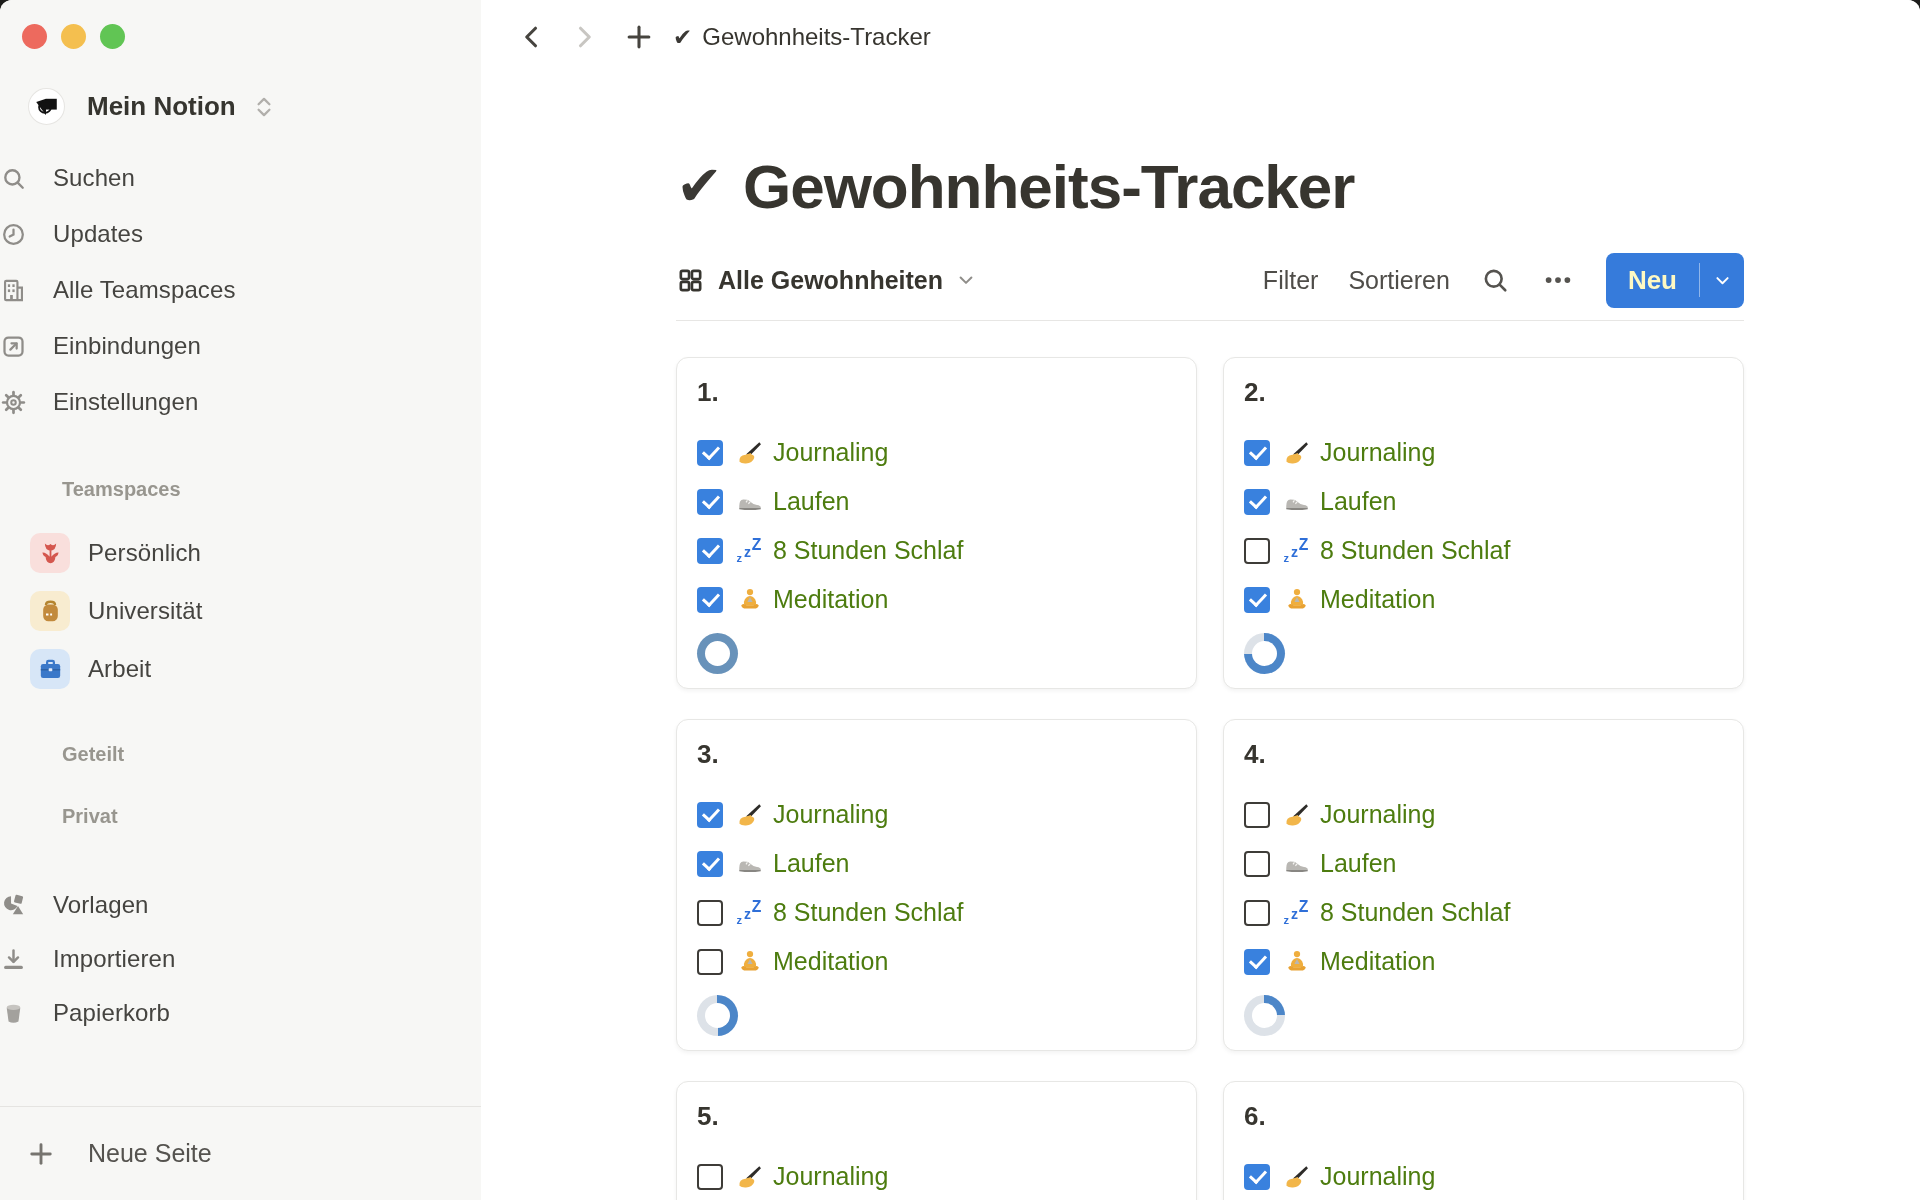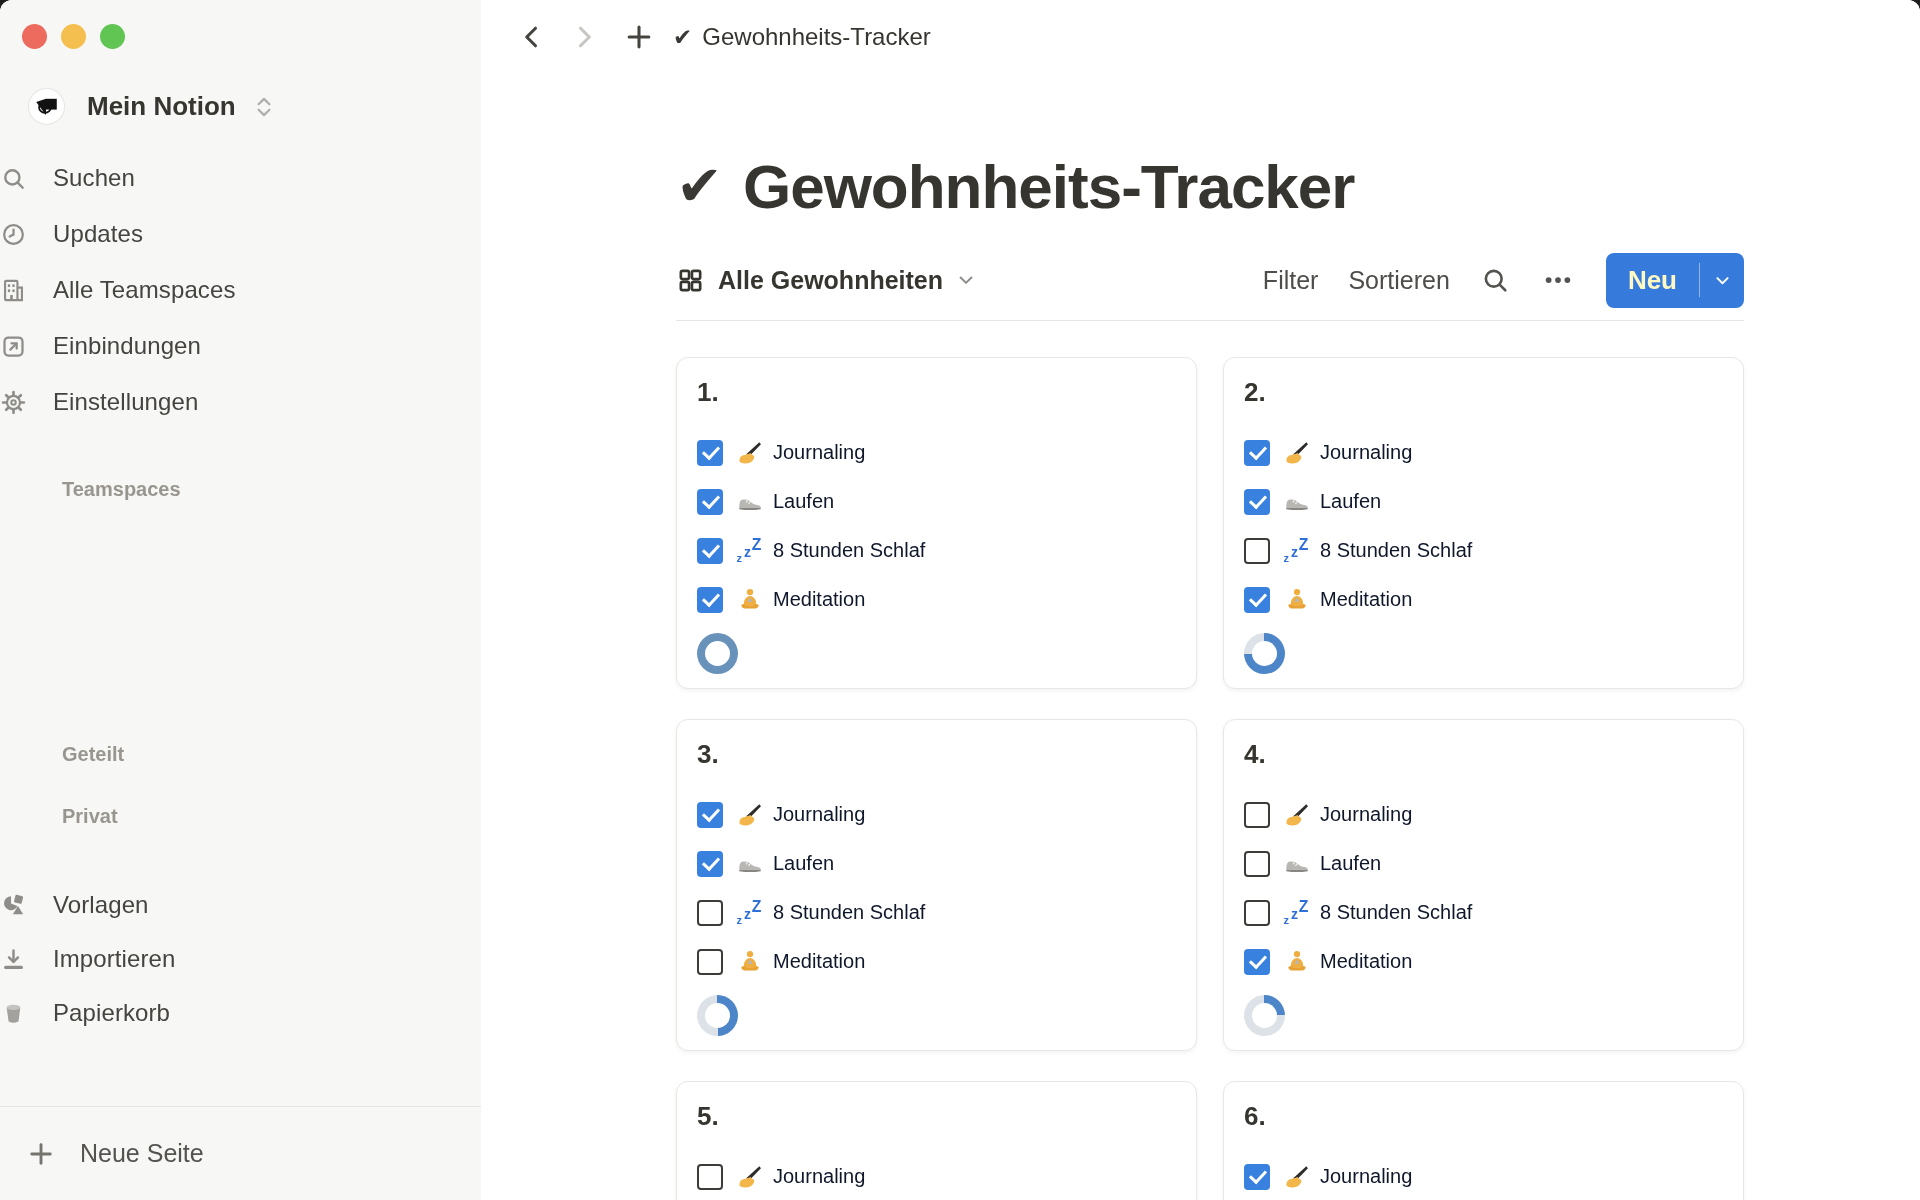--- a/index.html
+++ b/index.html
@@ -25,21 +25,21 @@
 
   .section-label { position:absolute; left:34px; font-size:20px; font-weight:700; color:#98968f;margin-left:28px; }
   .team-block { position:absolute; top:524px; left:0; right:0; }
   .team-block .side-row { height:58px; padding-left:30px; gap:18px; }
   .team-icon { width:40px; height:40px; border-radius:10px; display:flex; align-items:center; justify-content:center; flex:none; }
   .team-icon svg { width:27px; height:27px; }
 
   .tools-block { position:absolute; top:878px; left:0; right:0; }
   .tools-block .side-row { height:54px; }
 
-  .sidebar-footer { position:absolute; bottom:0; left:0; right:0; height:94px; border-top:1px solid #e5e4e1; display:flex; align-items:center; padding-left:26px; gap:24px; cursor:pointer; }
+  .sidebar-footer { position:absolute; bottom:0; left:0; right:0; height:94px; border-top:1px solid #e5e4e1; display:flex; align-items:center; padding-left:26px; gap:32px; cursor:pointer; }
   .sidebar-footer .lbl { font-size:25px; color:#55534f; }
   .sidebar-footer .icon30 { color:#76746f; }
 
   
   .main { position:absolute; left:481px; top:0; right:0; bottom:0; background:#fff; }
   .topbar { height:74px; display:flex; align-items:center; padding:0 28px 0 36px; }
   .tb-icon { width:30px; height:30px; color:#46443f; cursor:pointer; flex:none; }
   .tb-fwd { color:#c8c6c2; }
   .breadcrumb { display:flex; align-items:center; gap:10px; margin-left:18px; cursor:pointer; }
   .bc-check { font-size:23px; color:#3b3935; }
@@ -71,21 +71,21 @@
 
   .cards { margin-top:36px; display:grid; grid-template-columns:521px 521px; column-gap:26px; row-gap:30px; }
   .card { height:332px; background:#fff; border:1px solid #e7e7e5; border-radius:12px; box-shadow:0 2px 4px rgba(15,15,15,.05); padding:16px 20px 0 20px; overflow:hidden; }
   .card-number { font-size:26px; font-weight:700; color:#37352f; line-height:32px; margin-top:2px; cursor:pointer; }
   .rows { margin-top:20px; }
   .habit-row { height:49px; display:flex; align-items:center; }
   .cb { width:26px; height:26px; border:2.5px solid #3e3c38; border-radius:4px; background:#fff; margin-right:13px; flex:none; cursor:pointer; position:relative; }
   .cb.checked { border:none; background:var(--check,#3981de); }
   .cb.checked::after { content:""; position:absolute; left:8.5px; top:3.5px; width:7px; height:13px; border-right:3px solid #fff; border-bottom:3px solid #fff; transform:rotate(43deg); }
   .habit-emoji { width:28px; height:28px; margin-right:9px; flex:none; }
-  .habit-lbl { font-size:20px; color:#0f172a; }
+  .habit-lbl { font-size:25px; color:#4d7c0f; }
   .ring { margin-top:9px; width:41px; height:41px; border-radius:50%; position:relative; }
   .ring::after { content:""; position:absolute; inset:8px; background:#fff; border-radius:50%; }
 
   svg text { font-family:"Liberation Sans", sans-serif; }
 </style>
 </head>
 <body>
 
 <svg width="0" height="0" style="position:absolute">
   <symbol id="sym-search" viewBox="0 0 24 24">
@@ -301,20 +301,46 @@
       <div class="side-row">
         <svg class="icon27">
             <use href="#sym-gear"></use>
           </svg>
         <span class="lbl">Einstellungen</span>
       </div>
     </nav>
 
     <div class="section-label" style="top:478px">Teamspaces</div>
 
+    <div class="team-block">
+      <div class="side-row">
+        <span class="team-icon" style="background:#f9dfdc">
+            <svg class="icon27">
+              <use href="#sym-tulip"></use>
+            </svg>
+          </span>
+        <span class="lbl">Persönlich</span>
+      </div>
+      <div class="side-row">
+        <span class="team-icon" style="background:#f8ecd0">
+            <svg class="icon27">
+              <use href="#sym-backpack"></use>
+            </svg>
+          </span>
+        <span class="lbl">Universität</span>
+      </div>
+      <div class="side-row">
+        <span class="team-icon" style="background:#d7e6f7">
+            <svg class="icon27">
+              <use href="#sym-briefcase"></use>
+            </svg>
+          </span>
+        <span class="lbl">Arbeit</span>
+      </div>
+    </div>
 
     <div class="section-label" style="top:743px">Geteilt</div>
     <div class="section-label" style="top:805px">Privat</div>
 
     <div class="tools-block">
       <div class="side-row">
         <svg class="icon27">
             <use href="#sym-shapes"></use>
           </svg>
         <span class="lbl">Vorlagen</span>

